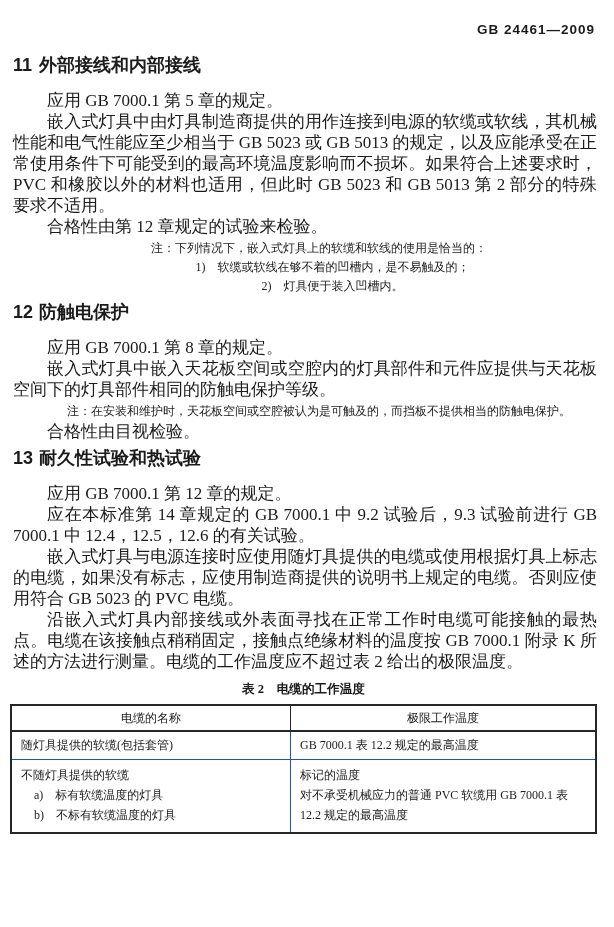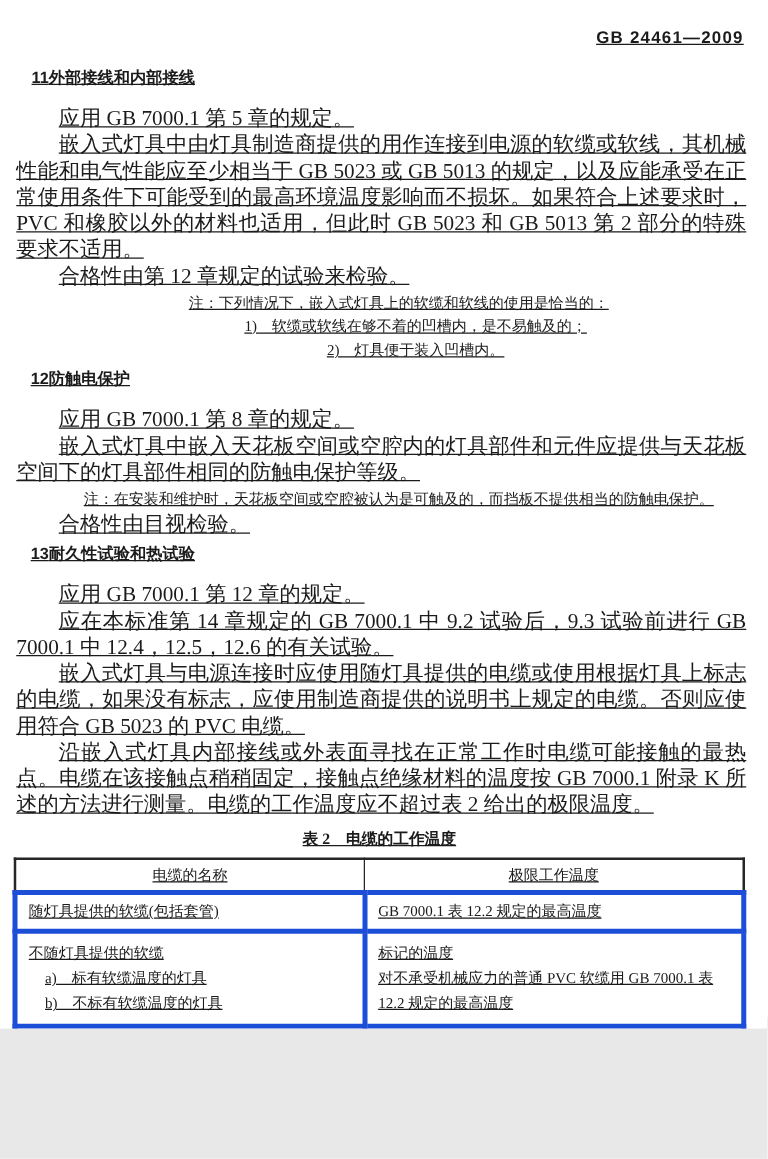--- a/index.html
+++ b/index.html
@@ -1,43 +1,41 @@
 <!DOCTYPE html>
 <html><head>
 <meta charset="utf-8">
 <style>
   html,body { margin:0; padding:0; background:#e8e8e8; }
   .page {
     position:relative;
-    width:614px; height:823px;
+    width:614px; height:927px;
     margin:0 auto;
     background:#ffffff;
     color:#1b1b1b;
     font-family:"Liberation Serif","DejaVu Serif",serif;
     box-sizing:border-box;
     padding:22px 17px 0 13px;
     overflow:hidden;
-    text-decoration:underline;
   }
   .doc-header {
     text-align:right;
     font-weight:bold;
     font-size:13.5px;
     letter-spacing:1px;
     font-family:"Liberation Sans","DejaVu Sans",sans-serif;
     margin:0 2px 16px 0;
   }
   h2.sec-heading {
-    font-size:13px;
+    font-size:18px;
     font-weight:bold;
     margin:4px 0 13px 0;
     display:flex;
     align-items:baseline;
     font-family:"Liberation Sans","DejaVu Sans",sans-serif;
-    text-align:right;
   }
   h2.sec-heading .sec-num { width:26px; flex:0 0 26px; }
   p.body {
     font-size:17px;
     line-height:21px;
     margin:0;
     text-align:justify;
     text-indent:2em;
   }
   p.note {
@@ -66,21 +64,21 @@
   table.t2 th {
     border:1px solid #262626;
     border-bottom:2px solid #262626;
     font-weight:normal;
     text-align:center;
     padding:4px 6px;
     line-height:16px;
   }
   table.t2 th.col-name { width:266px; }
   table.t2 td {
-    border:4px solid #1d4ed8;
+    border:1px solid #1d4ed8;
     vertical-align:top;
     padding:3px 9px 4px 9px;
     line-height:20px;
     text-align:left;
   }
   table.t2 tr.r2 td { padding-top:5px; padding-bottom:7px; }
   .cell-sub { margin-left:13px; }
 </style>
 </head>
 <body>

